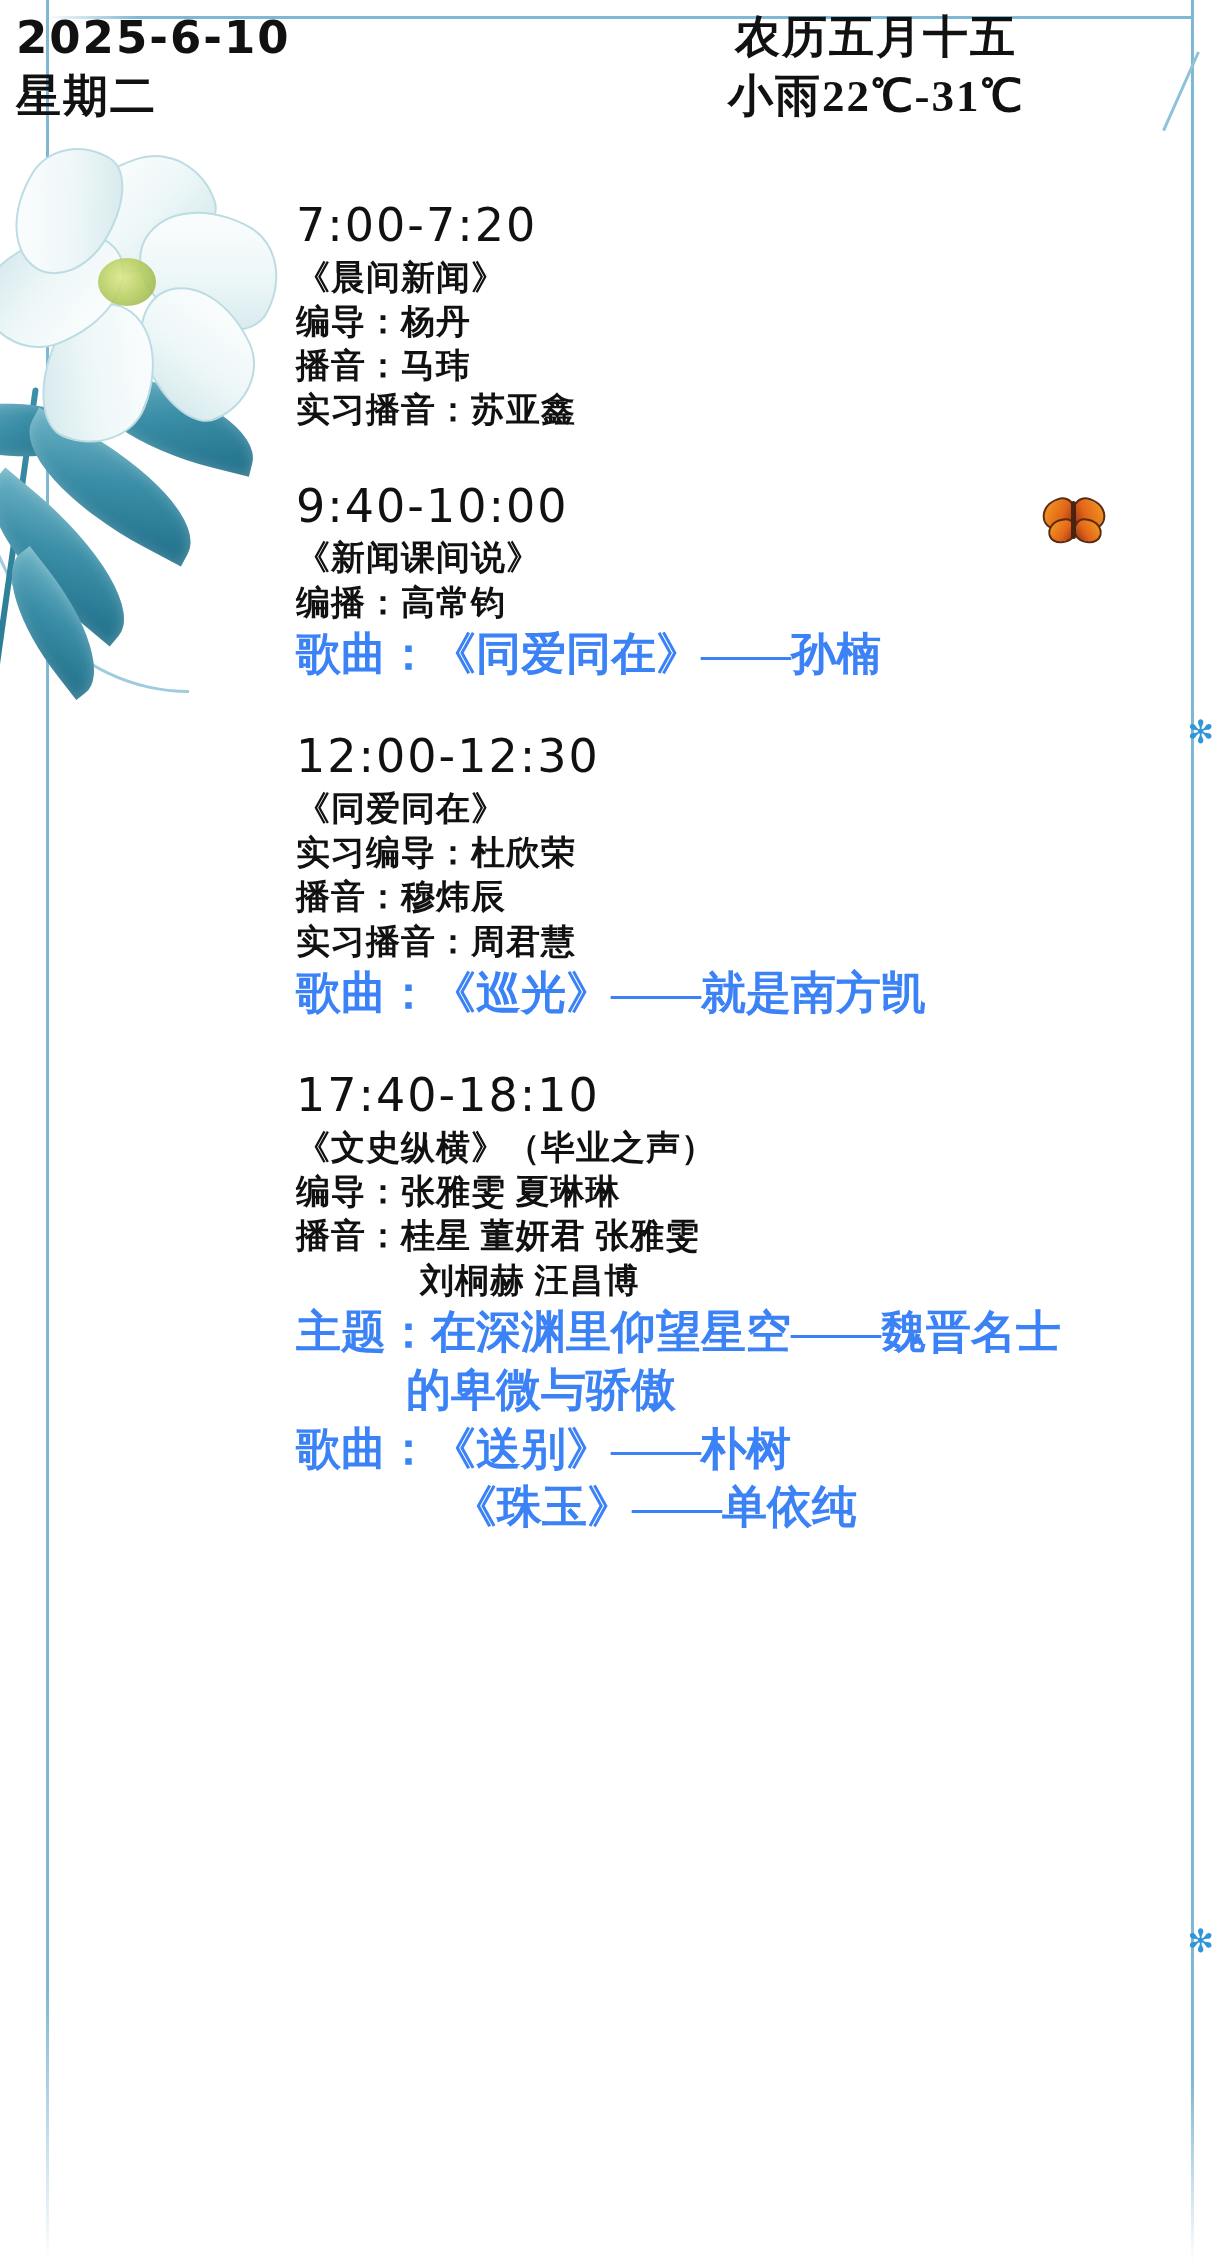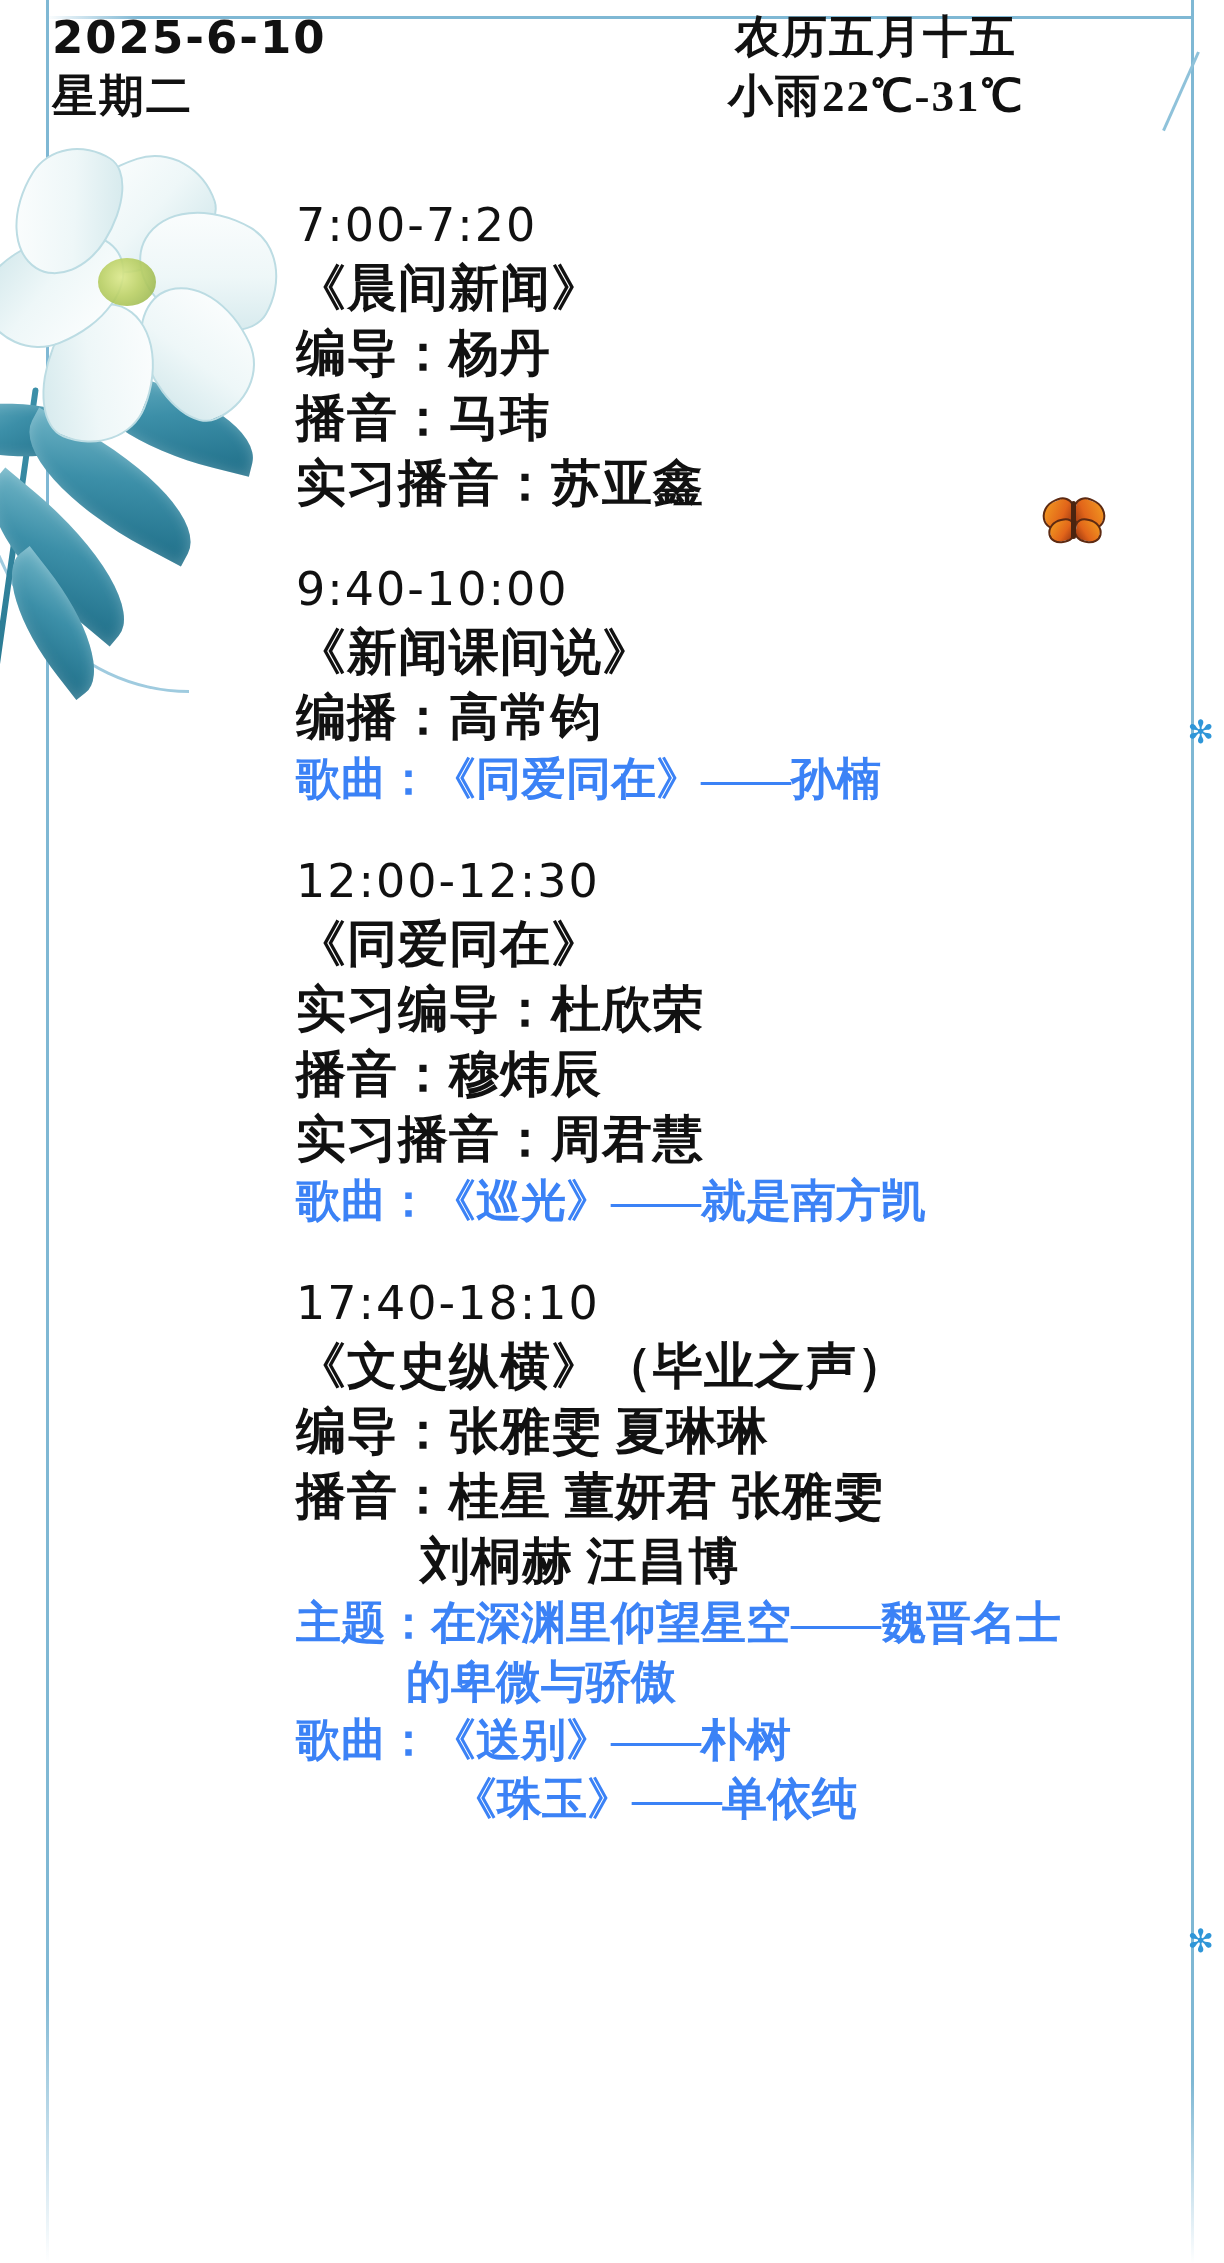--- a/index.html
+++ b/index.html
@@ -68,21 +68,20 @@
     top: 0;
     left: 0;
     width: 1224px;
     height: 170px;
   }
   .hdr-left {
     position: absolute;
     left: 16px;
     top: 8px;
     width: 560px;
-    margin-left: 36px;
   }
   .hdr-right {
     position: absolute;
     right: 28px;
     top: 8px;
     width: 640px;
     text-align: center;
   }
   .hdr-line {
     font-family: "DejaVu Sans", sans-serif;
@@ -189,21 +188,21 @@
     left: 0;
     top: 196px;
     width: 1224px;
   }
   .block {
     margin-bottom: 44px;
   }
   .line {
     font-family: "Liberation Serif", serif;
     font-weight: 700;
-    font-size: 50px;
+    font-size: 34px;
     line-height: 1.30;
     color: #111111;
     padding-left: 296px;
     white-space: nowrap;
     letter-spacing: 1px;
   }
   .line.time {
     font-family: "DejaVu Sans", sans-serif;
     font-weight: 400;
     font-size: 46px;

